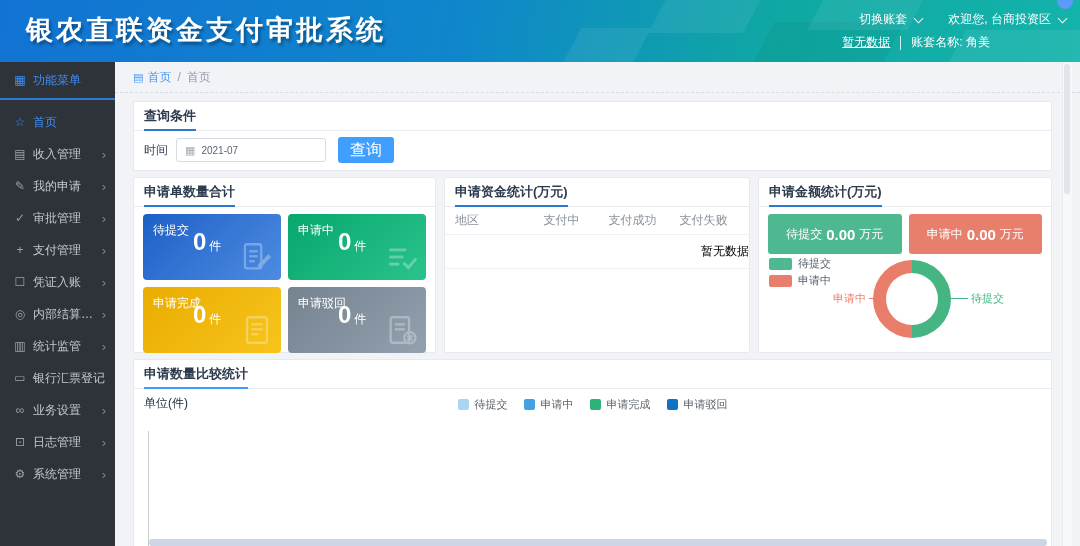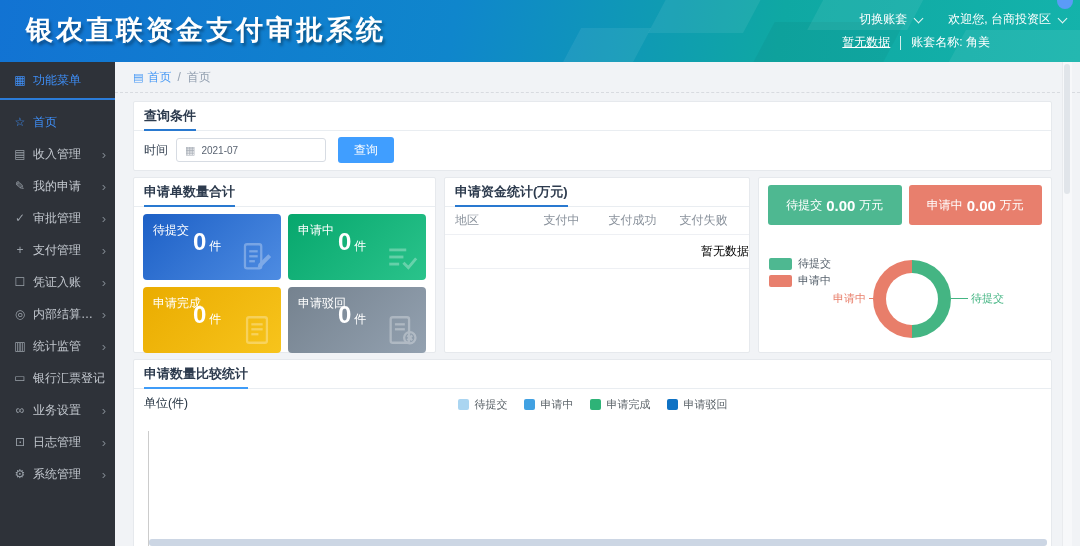--- a/index.html
+++ b/index.html
@@ -52,21 +52,21 @@
   .panel-title .tl{display:inline-block;border-bottom:2px solid #2979d0;padding-bottom:5px;margin-bottom:-1px;}
   
   .query-row{display:flex;align-items:center;padding:6px 10px 7px 10px;}
   .q-label{color:#3a4656;margin-right:8px;}
   .q-input{width:150px;height:24px;border:1px solid #d7dce3;border-radius:3px;display:flex;
     align-items:center;padding:0 8px;box-sizing:border-box;background:#fff;}
   .q-cal{color:#a7adb6;font-size:11px;margin-right:6px;}
   .q-input input{border:none;outline:none;width:100%;font-size:10px;color:#5a6472;
     font-family:"Liberation Sans","DejaVu Sans",sans-serif;background:transparent;padding:0;}
   .q-btn{margin-left:12px;width:56px;height:26px;background:#409eff;color:#fff;border:none;
-    border-radius:3px;font-size:12px;cursor:pointer;font-family:inherit;}
+    border-radius:3px;font-size:16px;cursor:pointer;font-family:inherit;}
   
   .mid-row{display:flex;gap:8px;margin-top:6px;height:176px;}
   .p1{width:303px;flex:none;}
   .p2{width:306px;flex:none;}
   .p3{flex:1;position:relative;}
   
   .cards-grid{display:grid;grid-template-columns:1fr 1fr;gap:7px;padding:7px 9px;}
   .stat-card{height:66px;border-radius:4px;position:relative;color:#fff;padding:8px 10px;
     box-sizing:border-box;overflow:hidden;cursor:pointer;}
   .stat-card .sc-label{font-size:12px;}
@@ -304,20 +304,23 @@
         <div class="ft-head">
           <div>地区</div>
           <div>支付中</div>
           <div>支付成功</div>
           <div>支付失败</div>
         </div>
         <div class="ft-empty">暂无数据</div>
       </div>
 
       <div class="panel p3">
+        <div class="panel-title">
+          <span class="tl">申请金额统计(万元)</span>
+        </div>
         <div class="amt-cards">
           <div class="amt-card green">
             <span>待提交</span>
             <span class="amt-val">0.00</span>
             <span>万元</span>
           </div>
           <div class="amt-card red">
             <span>申请中</span>
             <span class="amt-val">0.00</span>
             <span>万元</span>

